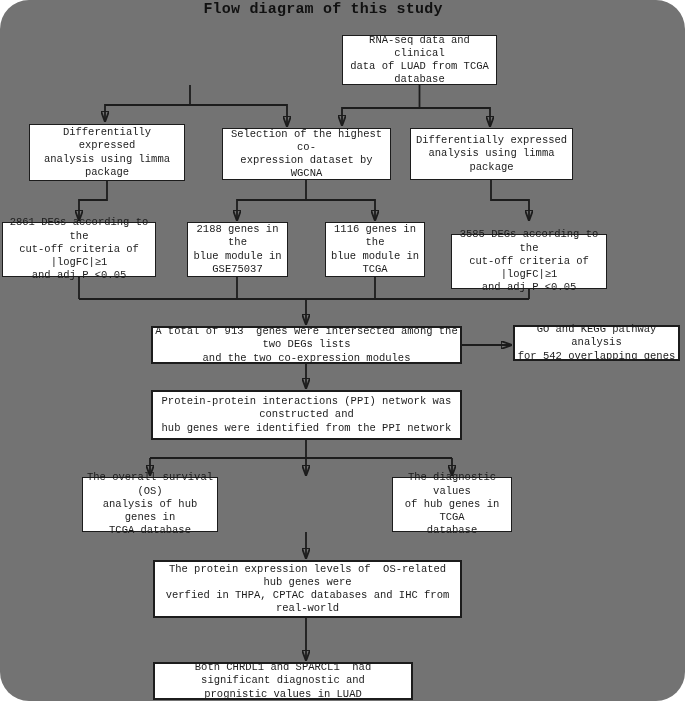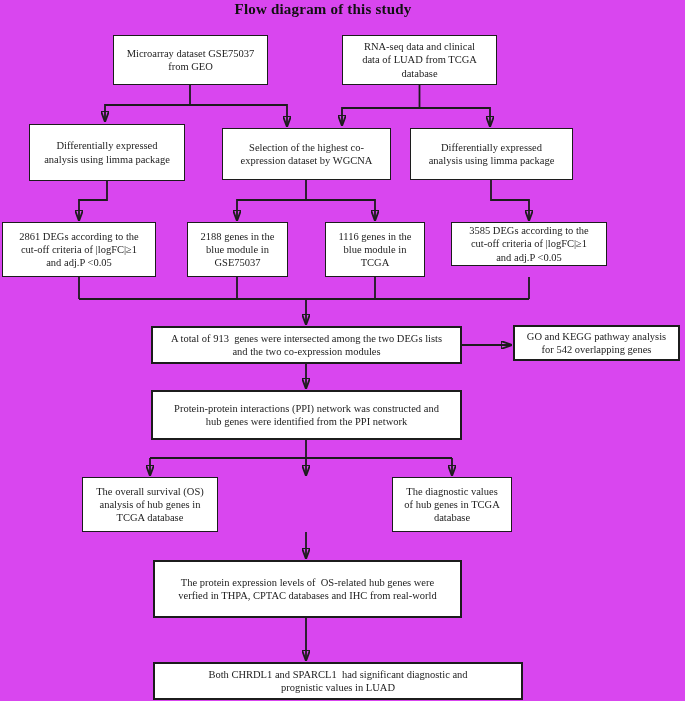--- a/index.html
+++ b/index.html
@@ -1,18 +1,18 @@
 <!DOCTYPE html>
 <html><head>
 <meta charset="utf-8">
 <style>
   html,body{margin:0;padding:0;background:#ffffff;}
   .canvas{
-    position:relative;width:685px;height:701px;background:#d946ef;
-    overflow:hidden;font-family:Liberation Serif, serif;color:#1c1c1c;
+    position:relative;width:685px;height:701px;background:#737373;
+    overflow:hidden;font-family:Liberation Mono, monospace;color:#1c1c1c;border-radius:29px;
   }
   .title{
     position:absolute;left:0;top:1px;width:646px;text-align:center;
     font-weight:bold;font-size:15px;color:#111111;letter-spacing:.2px;
   }
   .node{
     position:absolute;box-sizing:border-box;
     border:1.7px solid #1c1c1c;background:#ffffff;color:#1c1c1c;
     display:flex;align-items:center;justify-content:center;
     text-align:center;font-size:10.5px;line-height:1.26;
@@ -53,22 +53,20 @@
     <path d="M306,364 V388" marker-end="url(#ah)"></path>
     <path d="M306,440 V458"></path>
     <path d="M150,458 H452"></path>
     <path d="M150,458 V475" marker-end="url(#ah)"></path>
     <path d="M306,458 V475" marker-end="url(#ah)"></path>
     <path d="M452,458 V475" marker-end="url(#ah)"></path>
     <path d="M306,532 V558" marker-end="url(#ah)"></path>
     <path d="M306,618 V660" marker-end="url(#ah)"></path>
   </svg>
 
-  <div class="node" style="left:113px;top:35px;width:155px;height:50px">Microarray dataset GSE75037
-from GEO</div>
 
   <div class="node" style="left:342px;top:35px;width:155px;height:50px">RNA-seq data and clinical
 data of LUAD from TCGA
 database</div>
 
   <div class="node" style="left:29px;top:124px;width:156px;height:57px">Differentially expressed
 analysis using limma package</div>
 
   <div class="node" style="left:222px;top:128px;width:169px;height:52px">Selection of the highest co-
 expression dataset by WGCNA</div>
@@ -81,21 +79,21 @@
 and adj.P &lt;0.05</div>
 
   <div class="node" style="left:187px;top:222px;width:101px;height:55px">2188 genes in the
 blue module in
 GSE75037</div>
 
   <div class="node" style="left:325px;top:222px;width:100px;height:55px">1116 genes in the
 blue module in
 TCGA</div>
 
-  <div class="node" style="left:451px;top:222px;width:156px;height:44px">3585 DEGs according to the
+  <div class="node" style="left:451px;top:234px;width:156px;height:55px">3585 DEGs according to the
 cut-off criteria of |logFC|≥1
 and adj.P &lt;0.05</div>
 
   <div class="node wide" style="left:151px;top:326px;width:311px;height:38px">A total of 913  genes were intersected among the two DEGs lists
 and the two co-expression modules</div>
 
   <div class="node wide" style="left:513px;top:325px;width:167px;height:36px">GO and KEGG pathway analysis
 for 542 overlapping genes</div>
 
   <div class="node wide" style="left:151px;top:390px;width:311px;height:50px">Protein-protein interactions (PPI) network was constructed and
@@ -106,16 +104,16 @@
 TCGA database</div>
 
 
   <div class="node" style="left:392px;top:477px;width:120px;height:55px">The diagnostic values
 of hub genes in TCGA
 database</div>
 
   <div class="node wide" style="left:153px;top:560px;width:309px;height:58px">The protein expression levels of  OS-related hub genes were
 verfied in THPA, CPTAC databases and IHC from real-world</div>
 
-  <div class="node wide" style="left:153px;top:662px;width:370px;height:38px">Both CHRDL1 and SPARCL1  had significant diagnostic and
+  <div class="node wide" style="left:153px;top:662px;width:260px;height:38px">Both CHRDL1 and SPARCL1  had significant diagnostic and
 prognistic values in LUAD</div>
 
 </div>
 
 </body></html>

